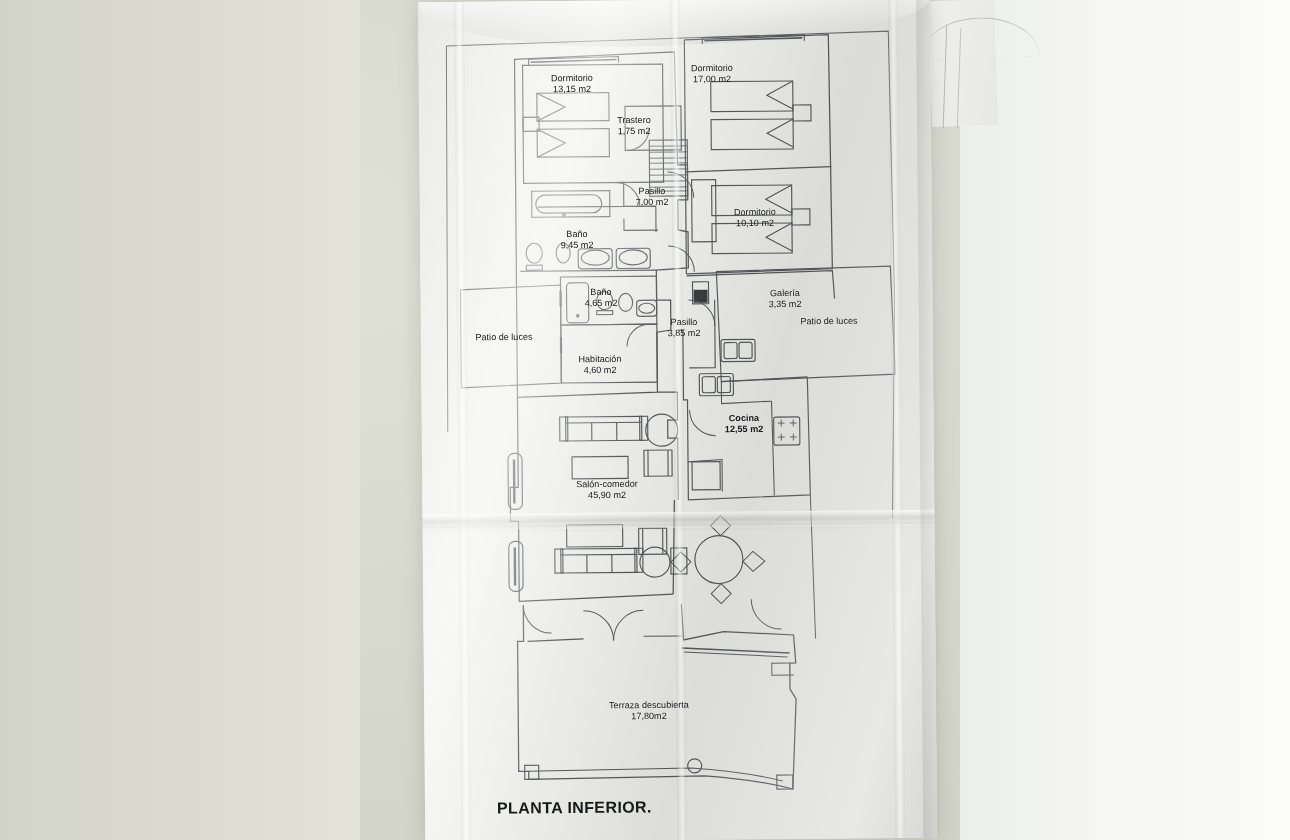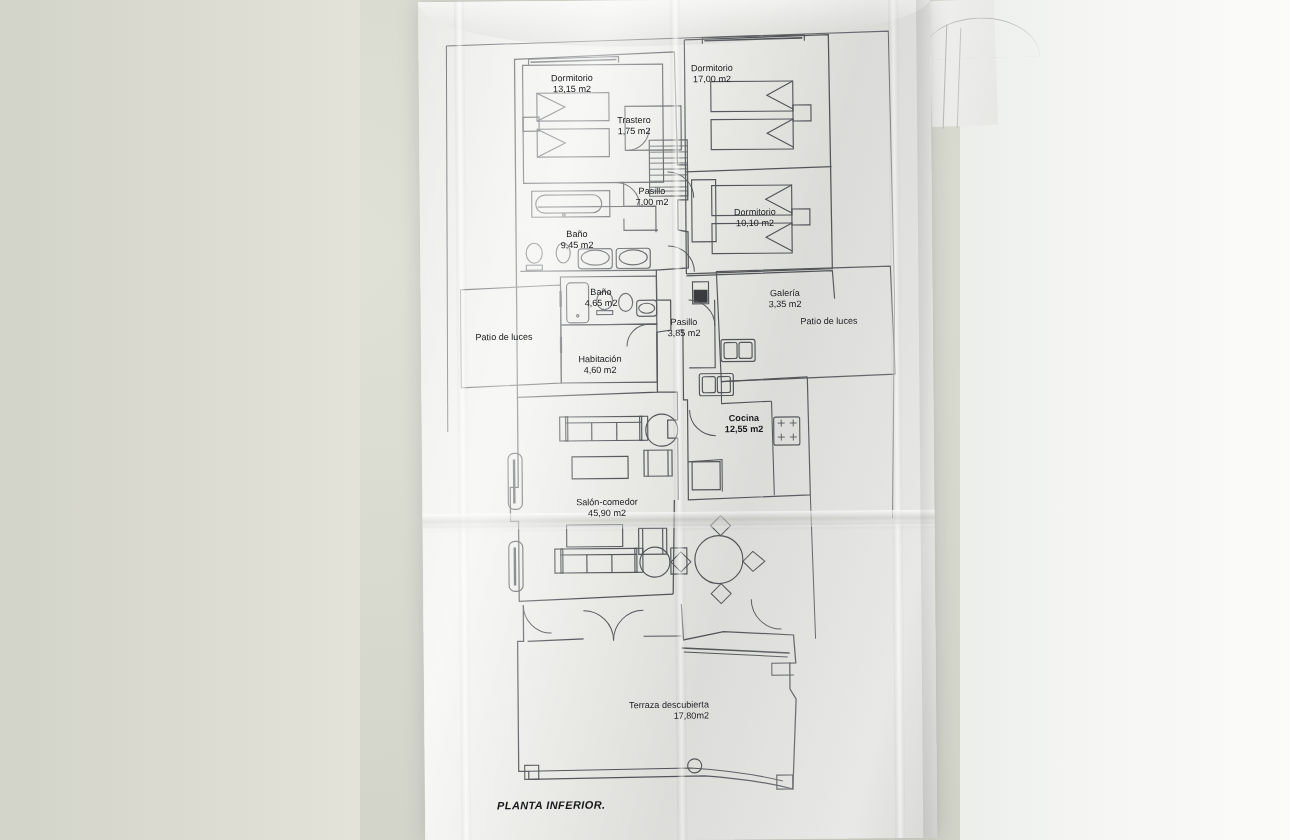--- a/index.html
+++ b/index.html
@@ -89,23 +89,22 @@
     border-top:1px solid #bcbdb8;border-radius:50%/100% 100% 0 0;
   }
 
   
   .plan{
     position:absolute;left:0;top:0;width:512px;height:840px;
   }
   .caption{
     position:absolute;
     left:72px;top:798px;
-    font-size:11px;letter-spacing:.4px;color:#17181a;font-weight:700;
+    font-size:16px;letter-spacing:.4px;color:#17181a;font-weight:700;
     transform:rotate(-0.4deg);
-    font-style:italic;
   }
   .rlabel{
     position:absolute;
     color:#16171a;font-size:9.1px;line-height:11.4px;
     text-align:center;white-space:pre;
     text-shadow:0 0 1px rgba(255,255,255,.35);
   }
 </style>
 </head>
 <body>
@@ -342,18 +341,18 @@
       <div class="rlabel" style="left: 592px; top: 186px; width: 120px; transform: rotate(-0.5deg);"><div>Pasillo</div><div>7,00 m2</div></div>
       <div class="rlabel" style="left: 695px; top: 207px; width: 120px; transform: rotate(-0.5deg);"><div>Dormitorio</div><div>10,10 m2</div></div>
       <div class="rlabel" style="left: 517px; top: 229px; width: 120px; transform: rotate(-0.5deg);"><div>Baño</div><div>9,45 m2</div></div>
       <div class="rlabel" style="left: 541px; top: 287px; width: 120px; transform: rotate(-0.5deg);"><div>Baño</div><div>4,65 m2</div></div>
       <div class="rlabel" style="left: 725px; top: 288px; width: 120px; transform: rotate(-0.5deg);"><div>Galería</div><div>3,35 m2</div></div>
       <div class="rlabel" style="left: 624px; top: 317px; width: 120px; transform: rotate(-0.5deg);"><div>Pasillo</div><div>3,85 m2</div></div>
       <div class="rlabel" style="left: 540px; top: 354px; width: 120px; transform: rotate(-0.5deg);"><div>Habitación</div><div>4,60 m2</div></div>
       <div class="rlabel" style="left: 444px; top: 332px; width: 120px; transform: rotate(-0.5deg);"><div>Patio de luces</div></div>
       <div class="rlabel" style="left: 769px; top: 316px; width: 120px; transform: rotate(-0.5deg);"><div>Patio de luces</div></div>
       <div class="rlabel" style="left: 684px; top: 413px; width: 120px; transform: rotate(-0.5deg); font-weight: bold;"><div>Cocina</div><div>12,55 m2</div></div>
-      <div class="rlabel" style="left: 547px; top: 497px; width: 120px; transform: rotate(-0.5deg);"><div>Salón-comedor</div><div>45,90 m2</div></div>
-      <div class="rlabel" style="left: 589px; top: 700px; width: 120px; transform: rotate(-0.5deg); text-align: right;"><div>Terraza descubierta</div><div>17,80m2</div></div>
+      <div class="rlabel" style="left: 547px; top: 479px; width: 120px; transform: rotate(-0.5deg);"><div>Salón-comedor</div><div>45,90 m2</div></div>
+      <div class="rlabel" style="left: 589px; top: 700px; width: 120px; transform: rotate(-0.5deg);"><div>Terraza descubierta</div><div>17,80m2</div></div>
     </div>
 
   <div class="caption" style="left:497px;top:799px;">PLANTA INFERIOR.</div>
 </div>
 
 </body></html>

